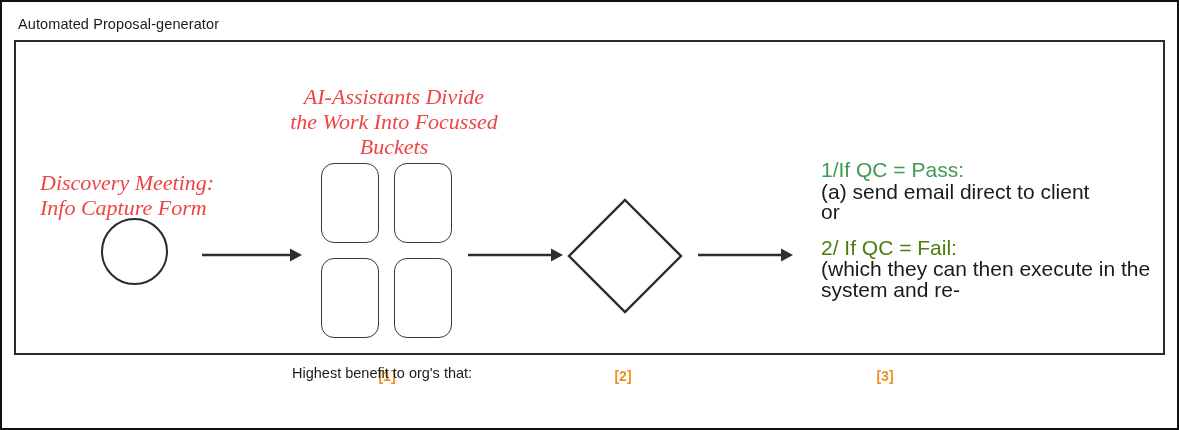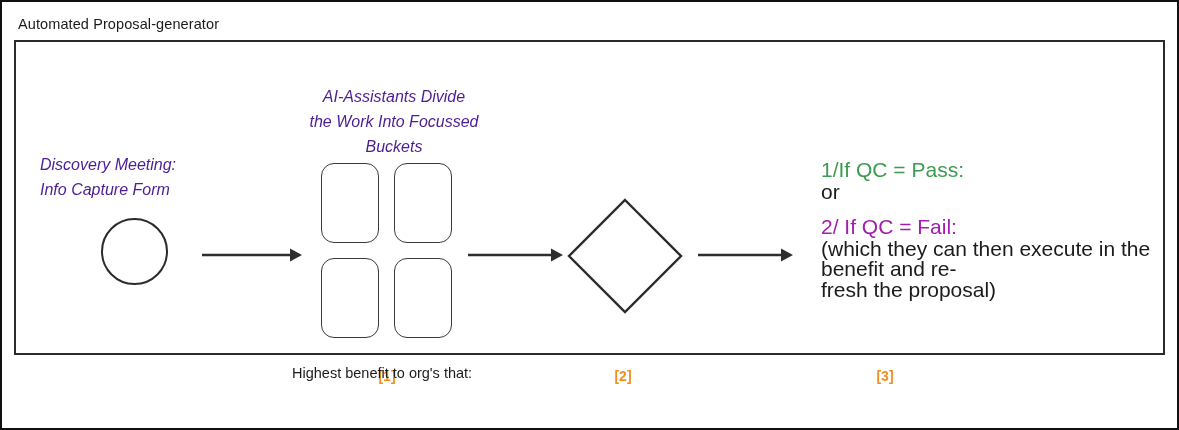--- a/index.html
+++ b/index.html
@@ -35,32 +35,32 @@
     left: 12px;
     top: 38px;
     width: 1151px;
     height: 315px;
     box-sizing: border-box;
     border: 2.5px solid #2b2b2b;
     background: #ffffff;
   }
   .blue-head {
     position: absolute;
-    color: #4c1d95;
-    font-family: Liberation Sans, sans-serif;
+    color: #ef4444;
+    font-family: Liberation Serif, serif;
     font-style: italic;
     font-weight: 500;
-    font-size: 16px;
+    font-size: 22px;
     line-height: 25px;
     text-align: center;
     white-space: pre-line;
   }
   #head-discovery {
     left: 6px;
-    top: 110px;
+    top: 128px;
     width: 230px;
     text-align: left;
     padding-left: 18px;
     box-sizing: border-box;
   }
   #head-buckets {
     left: 238px;
     top: 42px;
     width: 280px;
   }
@@ -115,21 +115,21 @@
     width: 350px;
     font-size: 21px;
     line-height: 20.5px;
     color: #1b1b1b;
   }
   .res-pass-head {
     color: #3d9b4f;
     margin-bottom: 1px;
   }
   .res-fail-head {
-    color: #a21caf;
+    color: #4d7c0f;
     margin-top: 15px;
     margin-bottom: 1px;
   }
   .res-line { white-space: pre-wrap; }
   .step-label {
     position: absolute;
     top: 326px;
     color: #f09020;
     font-size: 14px;
     font-weight: 600;
@@ -205,24 +205,24 @@
 
     <div class="arrow" id="arrow-3">
       <svg width="95" height="20" viewBox="0 0 95 20">
         <line x1="0" y1="10" x2="83" y2="10" stroke="#2e2e2e" stroke-width="2.4"></line>
         <polygon points="83,3.5 95,10 83,16.5" fill="#2e2e2e"></polygon>
       </svg>
     </div>
 
     <div id="results">
       <div class="res-pass-head">1/If QC = Pass:</div>
+      <div class="res-line">(a) send email direct to client</div>
       <div class="res-line">or</div>
       <div class="res-fail-head">2/ If QC = Fail:</div>
-      <div class="res-line">(which they can then execute in the benefit and re-</div>
-      <div class="res-line">fresh the proposal)</div>
+      <div class="res-line">(which they can then execute in the system and re-</div>
     </div>
 
     <div class="step-label" id="step-1">[1]</div>
     <div class="step-label" id="step-2">[2]</div>
     <div class="step-label" id="step-3">[3]</div>
 
   </div>
 
   <div id="footer">
     <div id="footer-label">Highest benefit to org's that:</div>

